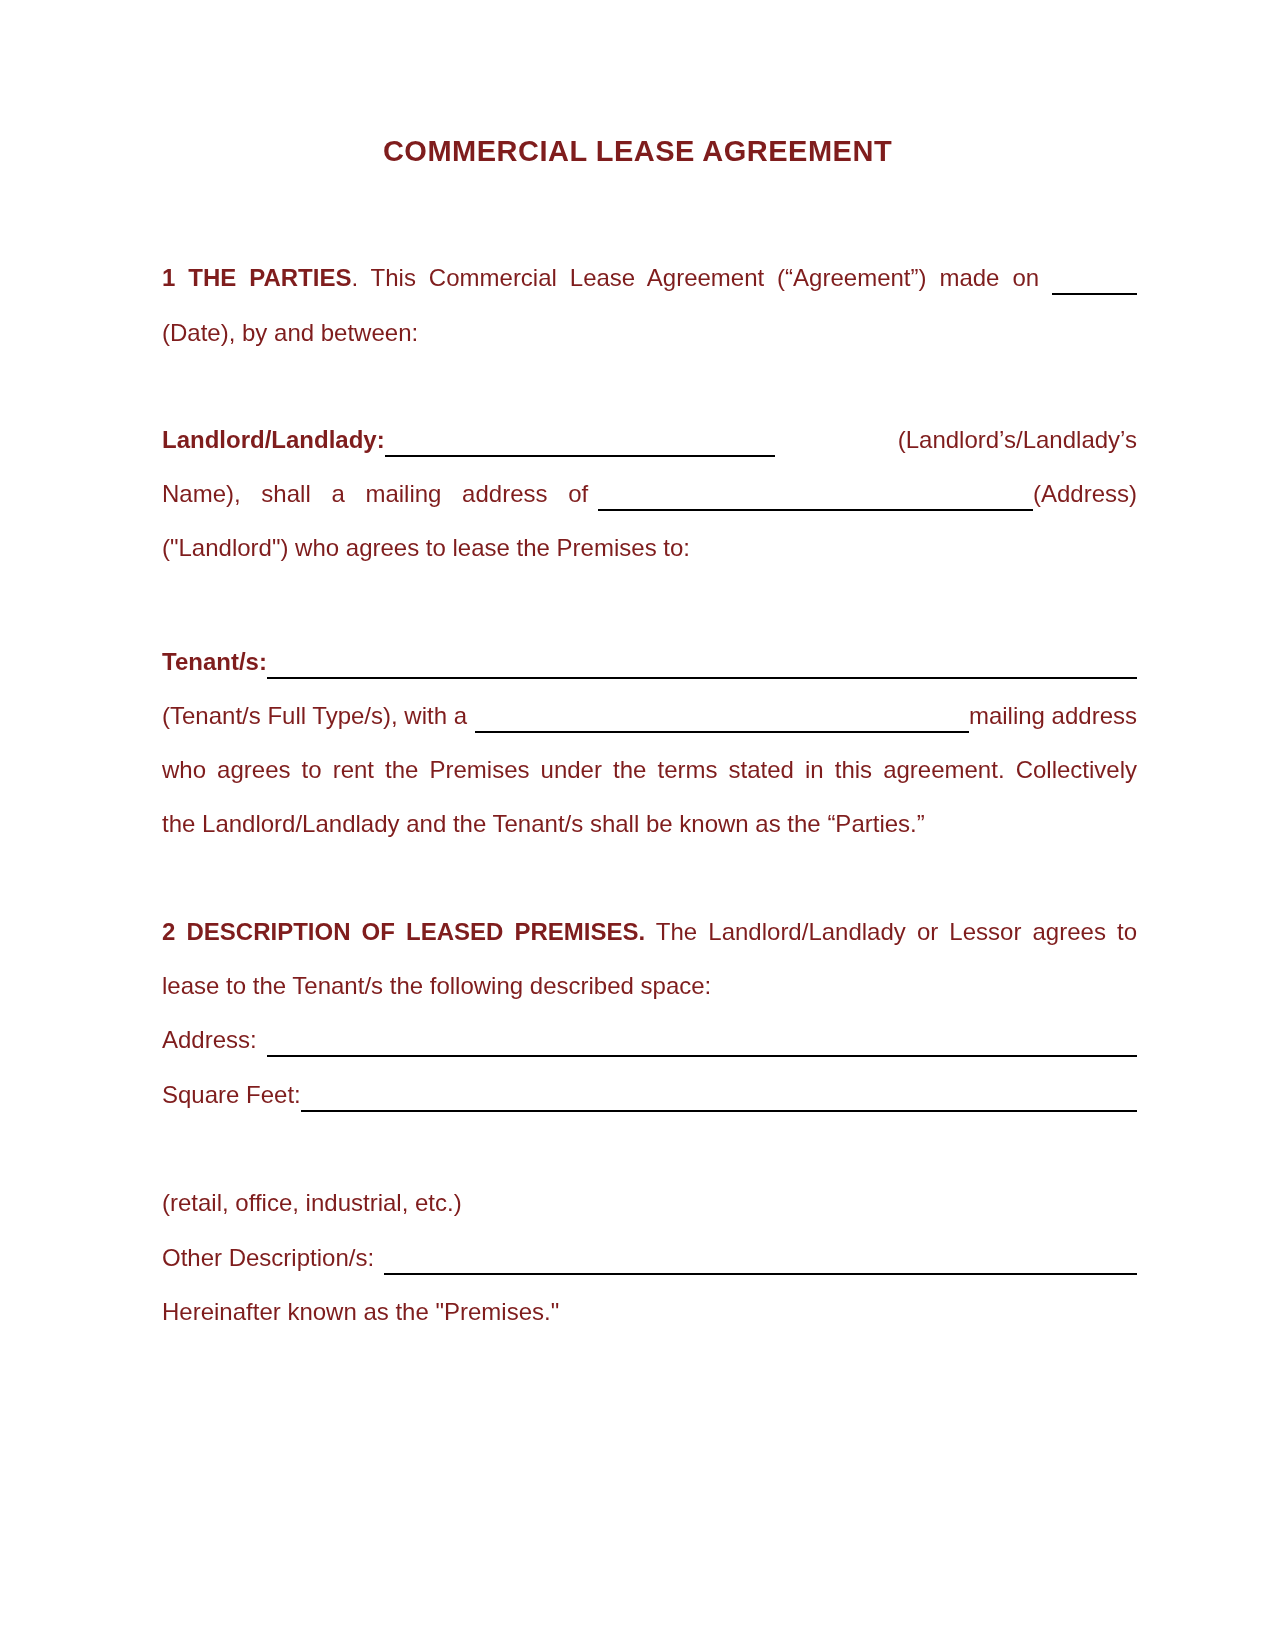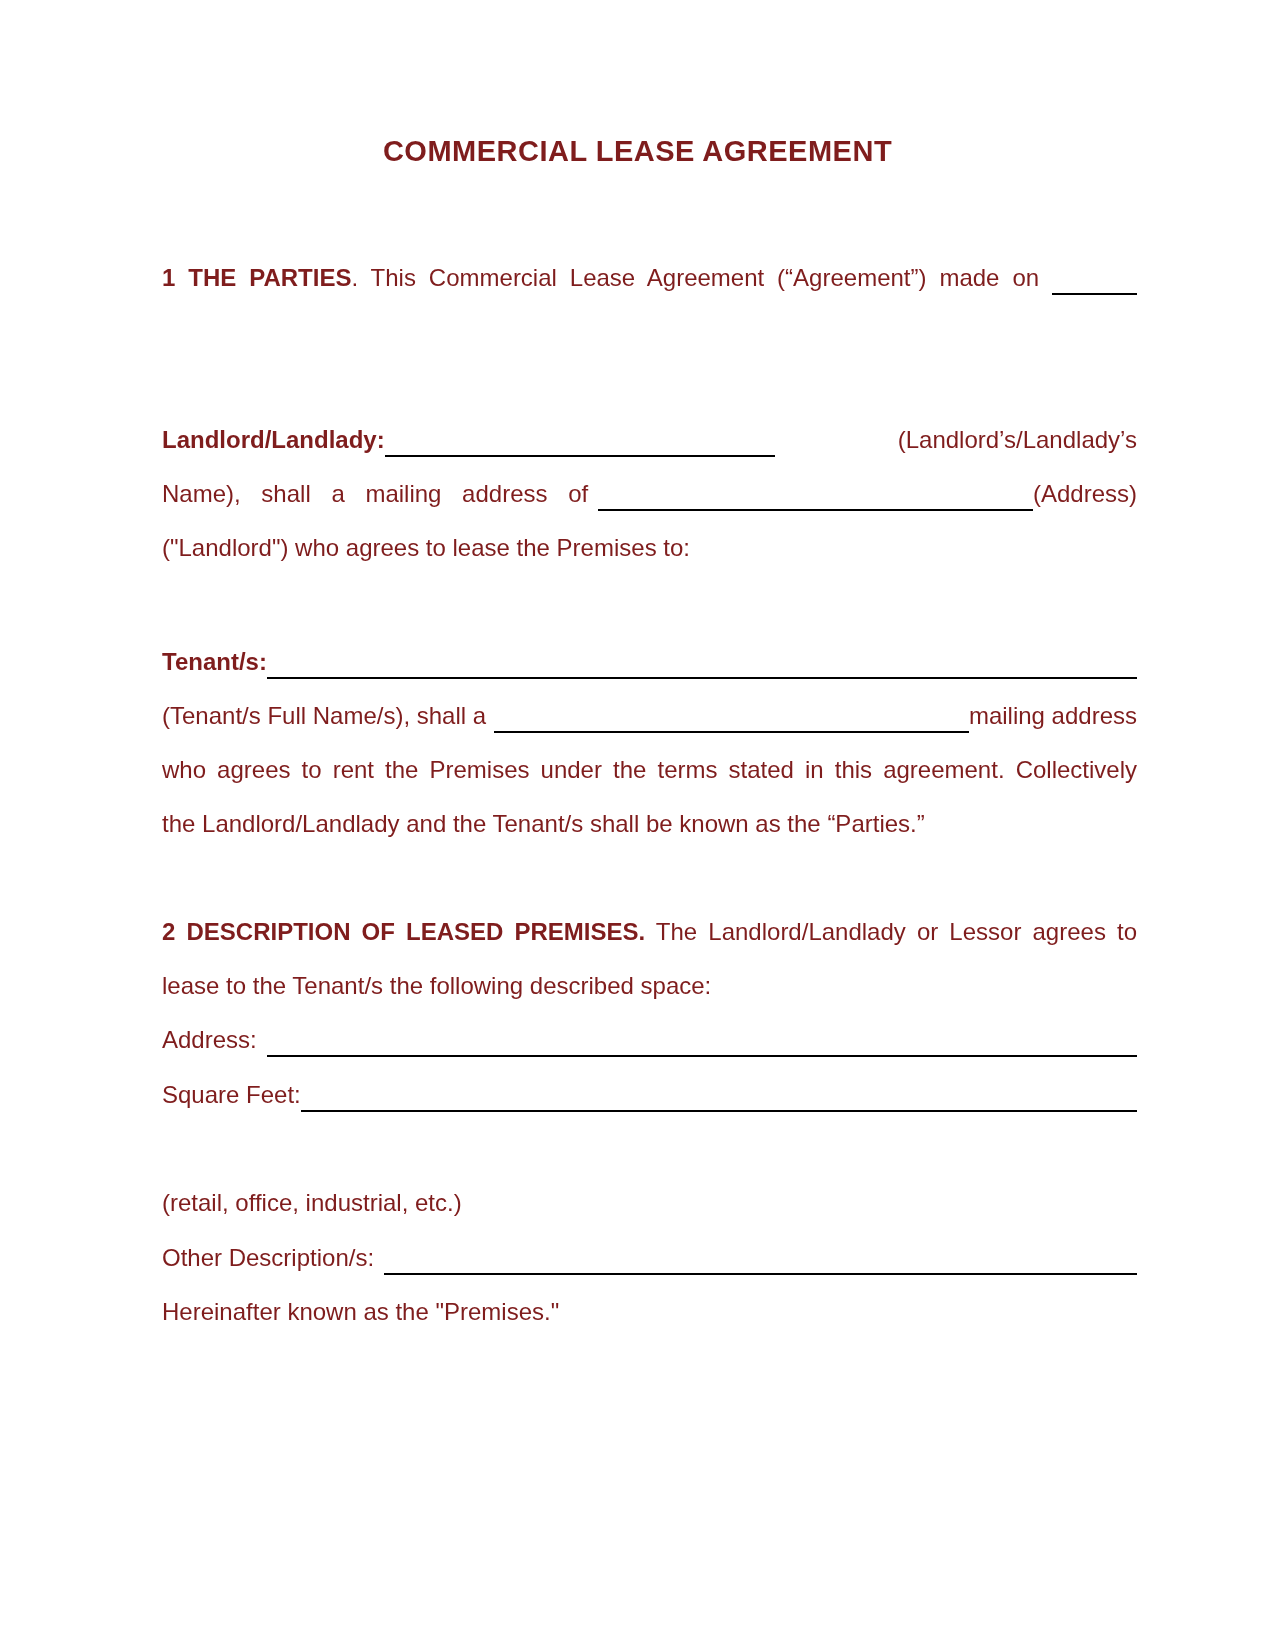--- a/index.html
+++ b/index.html
@@ -52,20 +52,23 @@
 <body>
 
 <div class="page">
 
   <h1 class="title">COMMERCIAL LEASE AGREEMENT</h1>
 
   <div class="line jline" style="top:263px"><span class="b">1 THE PARTIES</span><span>. This Commercial Lease Agreement (“Agreement”) made on</span>
     <span class="blank" style="width:85px"></span>
   </div>
 
+  <div class="line" style="top:318px">
+    <span>(Date), by and between:</span>
+  </div>
 
   <div class="line fline" style="top:425px">
     <span class="b">Landlord/Landlady:</span>
     <span class="blank" style="width:390px"></span>
     <span class="sp"></span>
     <span>(Landlord’s/Landlady’s</span>
   </div>
 
   <div class="line fline" style="top:479px">
     <span class="wordspaced">Name), shall a mailing address of</span>
@@ -76,21 +79,21 @@
   <div class="line" style="top:533px">
     <span>("Landlord") who agrees to lease the Premises to:</span>
   </div>
 
   <div class="line fline" style="top:647px">
     <span class="b">Tenant/s:</span>
     <span class="bf"></span>
   </div>
 
   <div class="line fline" style="top:701px">
-    <span>(Tenant/s Full Name/s), shall a</span>
+    <span>(Tenant/s Full Type/s), with a</span>
     <span class="bf ml8"></span>
     <span>mailing address</span>
   </div>
 
   <div class="line jline" style="top:755px">
     <span>who agrees to rent the Premises under the terms stated in this agreement. Collectively</span>
   </div>
 
   <div class="line" style="top:809px">
     <span>the Landlord/Landlady and the Tenant/s shall be known as the “Parties.”</span>

